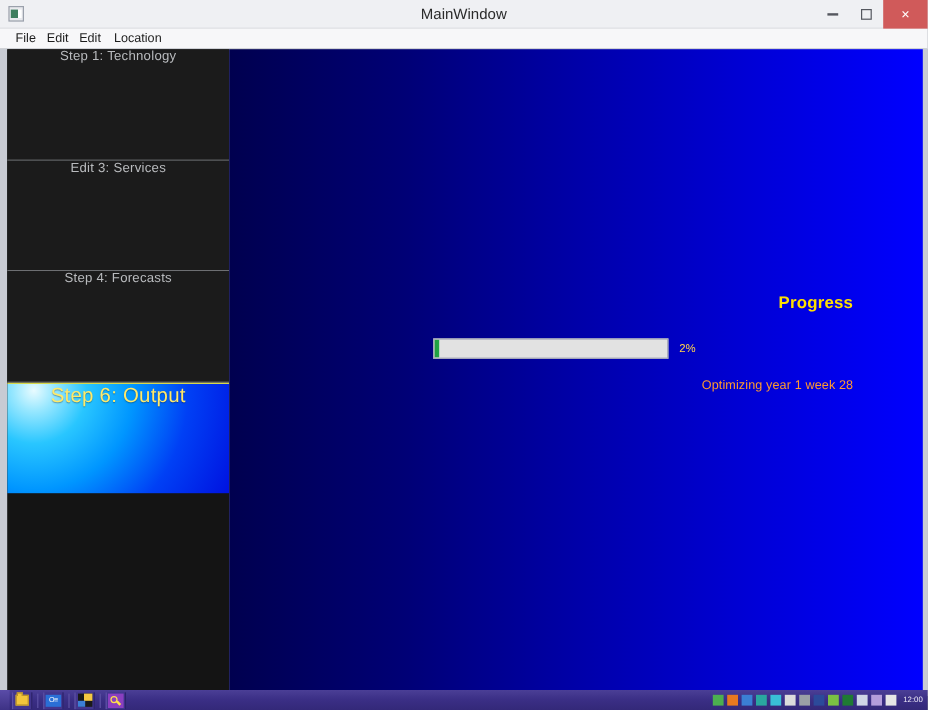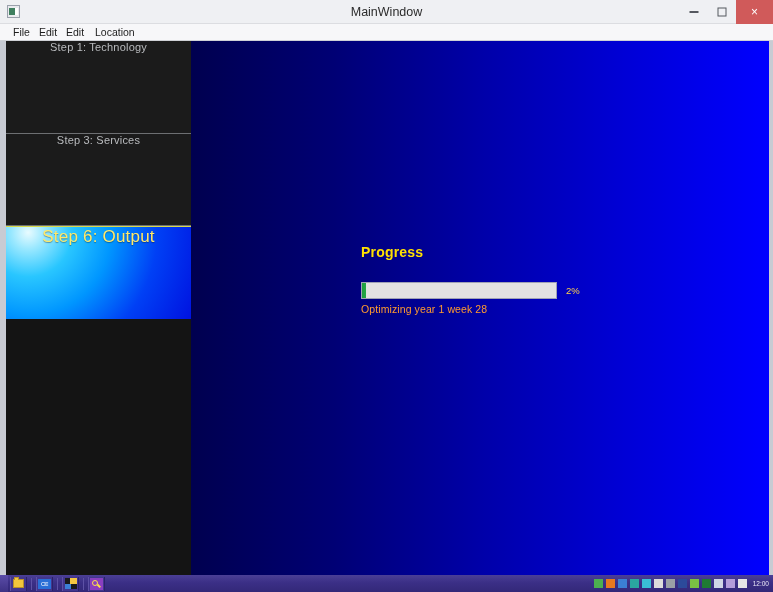--- a/index.html
+++ b/index.html
@@ -233,20 +233,21 @@
     height: 534px;
     background: linear-gradient(to right, #00004f 0%, #000075 25%, #0000a8 50%, #0000d6 75%, #0000ff 100%);
     overflow: hidden;
   }
 
   .progress-panel {
     position: absolute;
     left: 170px;
     top: 203px;
     width: 350px;
+    text-align: right;
   }
   .progress-title {
     font-size: 14px;
     font-weight: bold;
     color: #ffe000;
     margin: 0 0 22px 0;
     letter-spacing: 0.2px;
   }
   .progress-row {
     display: flex;
@@ -267,21 +268,21 @@
     top: 0;
     height: 100%;
     background: linear-gradient(to right, #1f9b3f, #23a847);
   }
   .progress-pct {
     font-size: 9.5px;
     color: #ffd24a;
     margin-left: 9px;
   }
   .progress-status {
-    margin-top: 4px;
+    margin-top: 16px;
     font-size: 10.5px;
     color: #ff9a2e;
     letter-spacing: 0.1px;
   }
 
   
   .taskbar {
     position: absolute;
     left: 0;
     top: 575px;
@@ -465,21 +466,24 @@
     <div class="body-area">
 
       <div class="left-strip"></div>
       <div class="right-strip"></div>
 
       <div class="sidebar">
         <div class="step">
           <span class="step-label">Step 1: Technology</span>
         </div>
         <div class="step">
-          <span class="step-label">Step 3: Services</span>
+          <span class="step-label">Edit 3: Services</span>
+        </div>
+        <div class="step">
+          <span class="step-label">Step 4: Forecasts</span>
         </div>
         <div class="step active">
           <span class="step-label">Step 6: Output</span>
         </div>
       </div>
 
       <div class="main">
         <div class="progress-panel">
           <div class="progress-title">Progress</div>
           <div class="progress-row">

